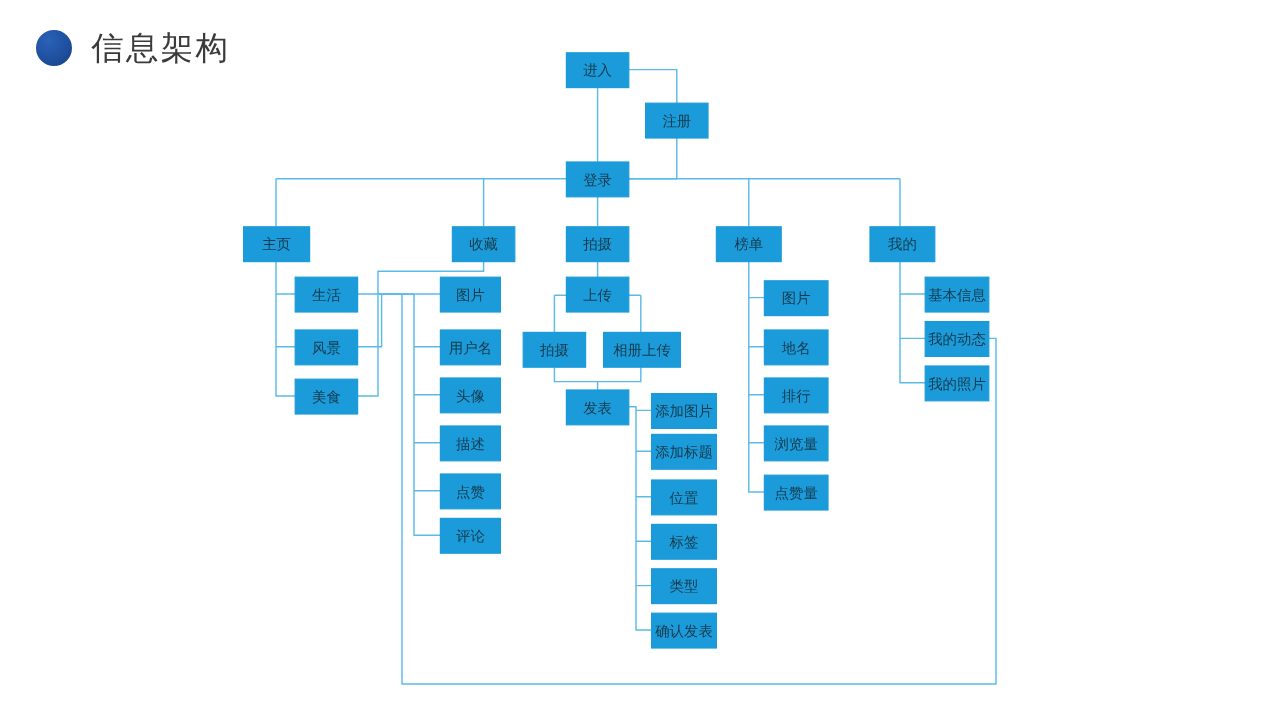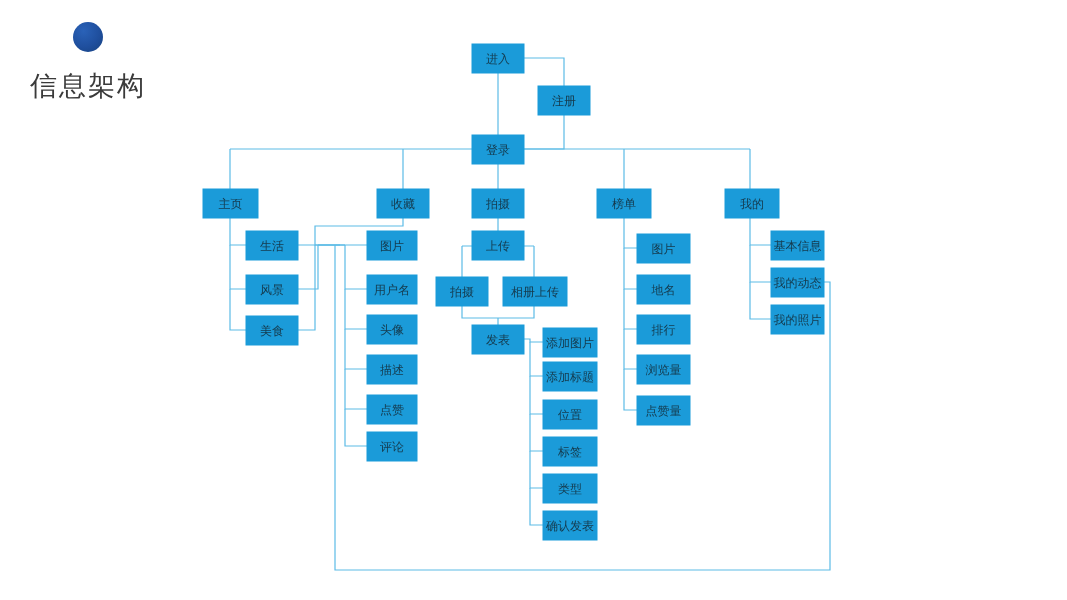--- a/index.html
+++ b/index.html
@@ -20,21 +20,20 @@
     height: 600px;
     background: #ffffff;
   }
   .header {
     position: absolute;
     left: 30px;
     top: 22px;
     display: flex;
     align-items: center;
     gap: 16px;
-    flex-direction: column;
   }
   .header-dot {
     width: 30px;
     height: 30px;
     border-radius: 50%;
     background: radial-gradient(circle at 35% 30%, #2a62b8 0%, #1f4f9e 55%, #16417f 100%);
     display: block;
   }
   .header-title {
     font-size: 27px;

